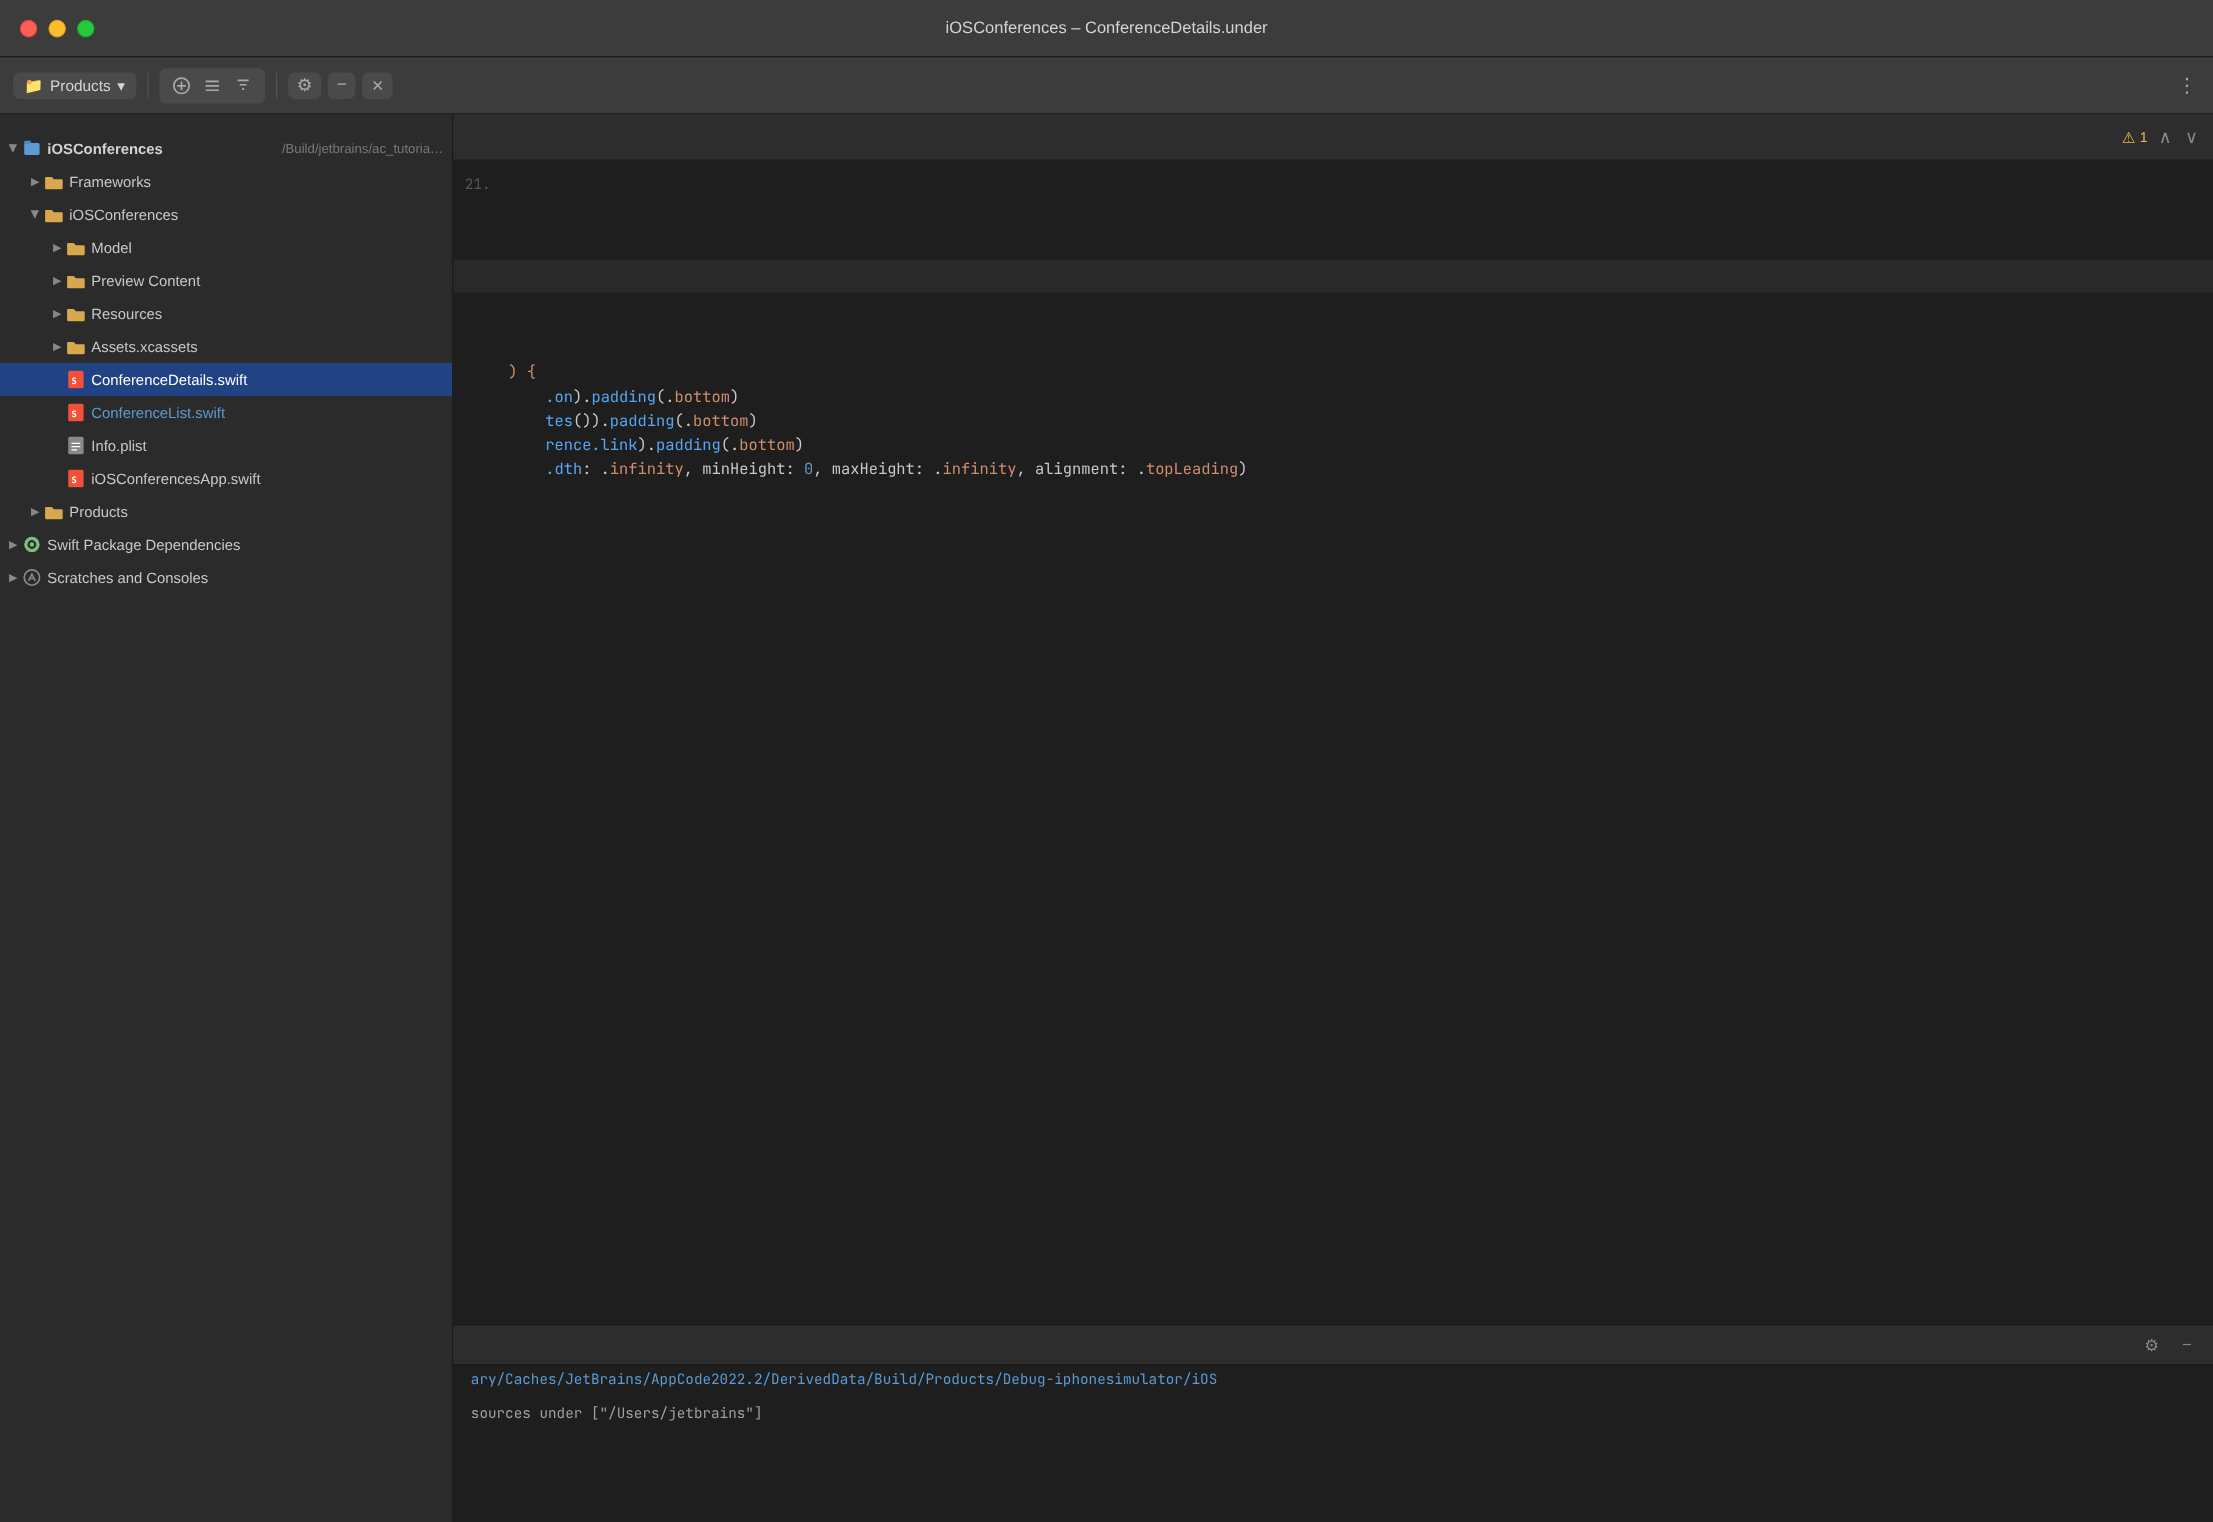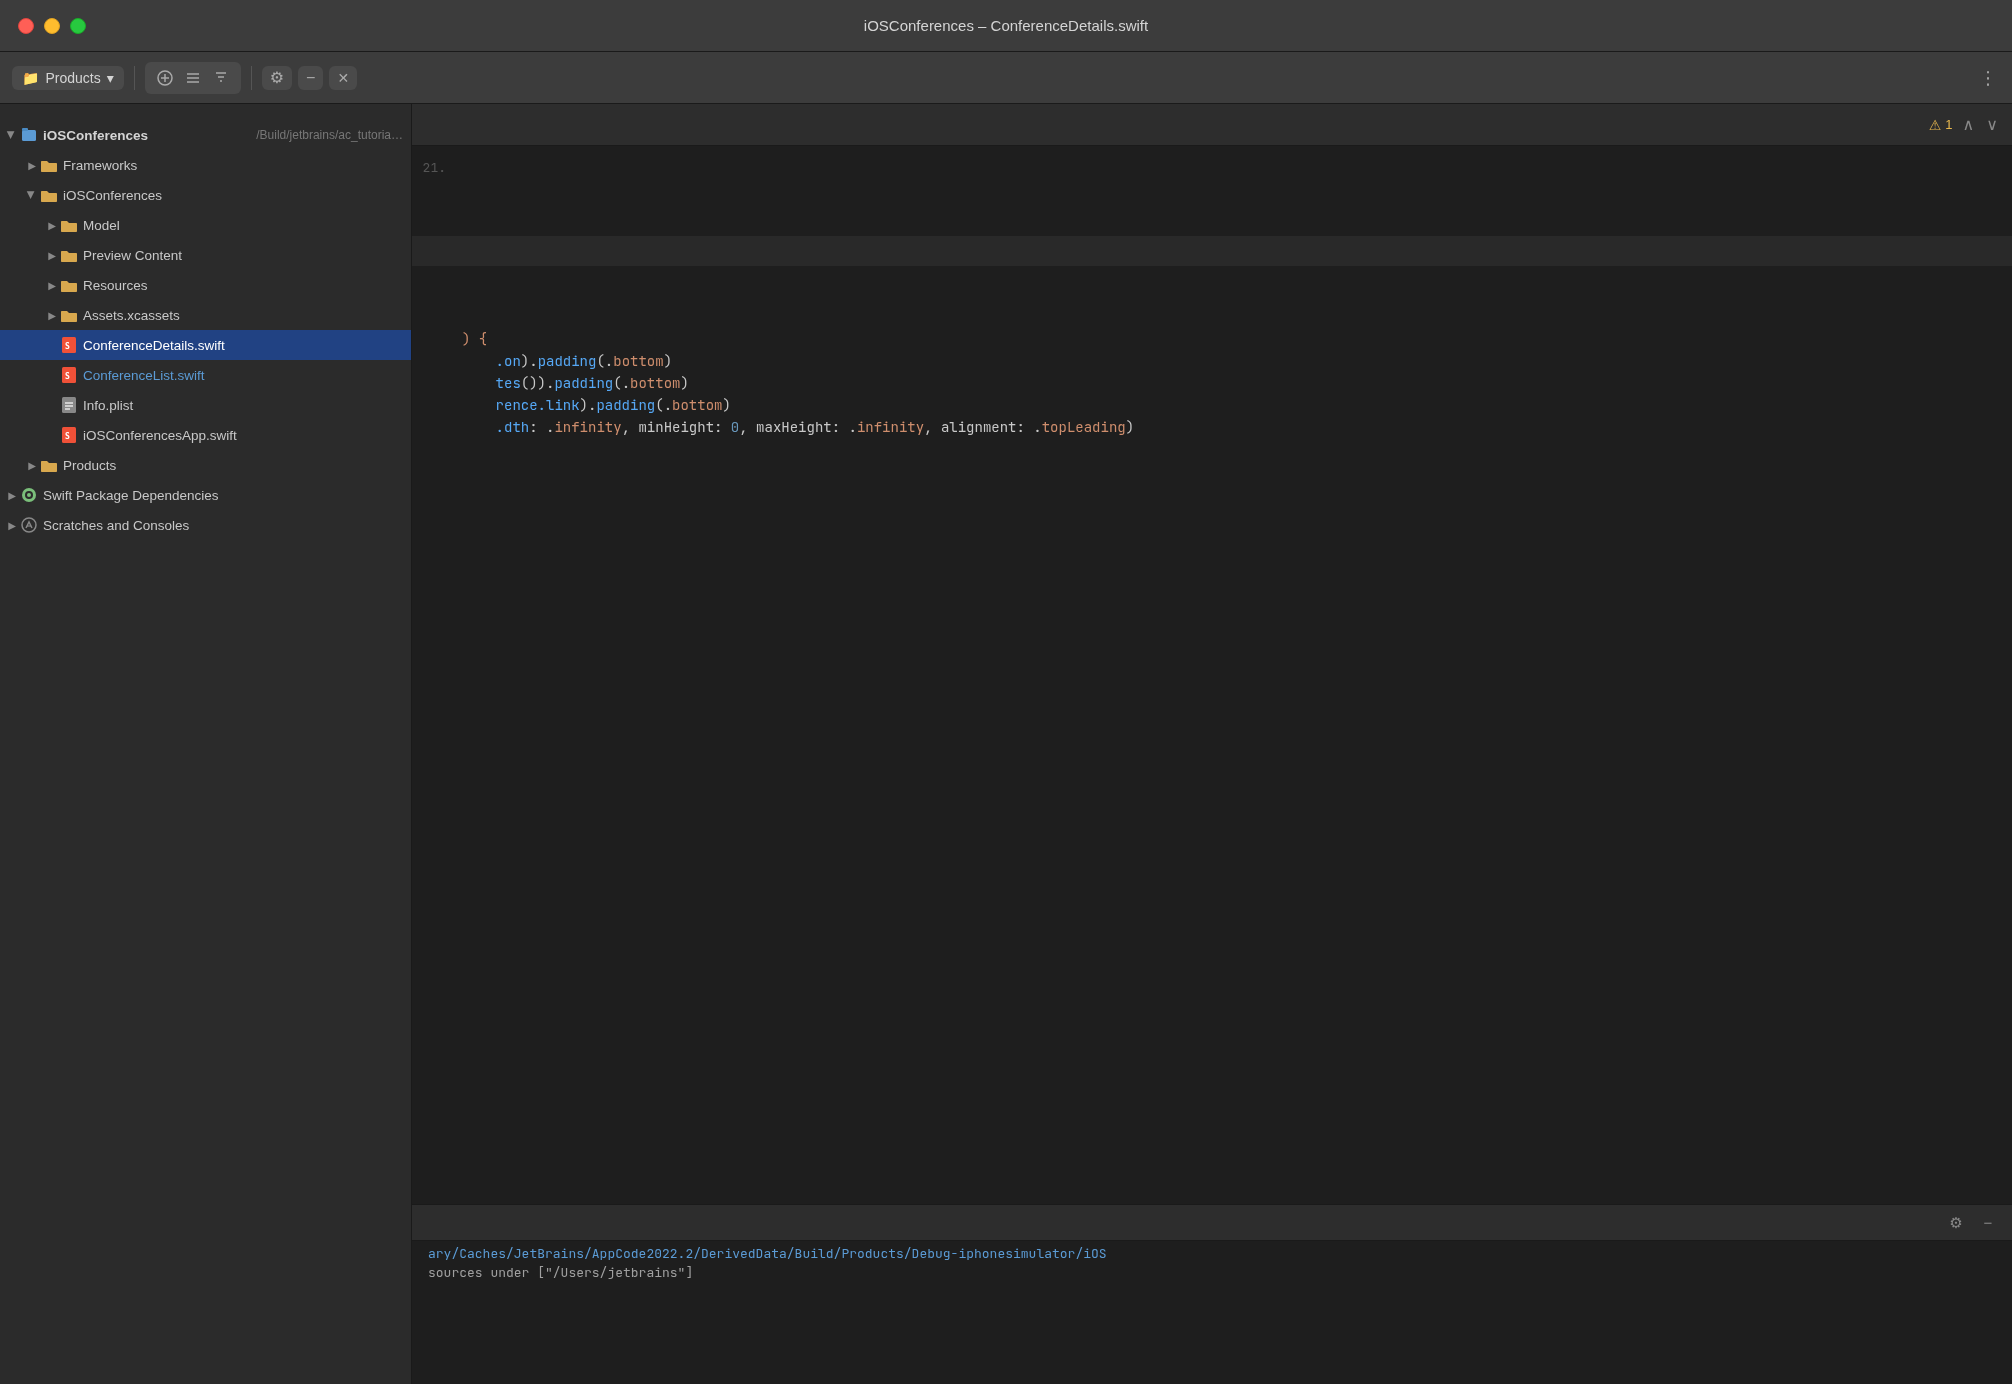--- a/index.html
+++ b/index.html
@@ -301,42 +301,42 @@
       flex: 1;
       padding: 4px 16px;
       font-family: 'JetBrains Mono', 'SF Mono', 'Courier New', monospace;
       font-size: 13px;
       color: #a0a0a0;
       overflow: auto;
     }
 
     .bottom-content .path-line {
       color: #5b9bd5;
-      margin-bottom: 2px;
+      margin-bottom: 14px;
     }
 
     .bottom-content .output-line {
       color: #a0a0a0;
     }
 
     
     ::-webkit-scrollbar { width: 8px; height: 8px; }
     ::-webkit-scrollbar-track { background: #2b2b2b; }
     ::-webkit-scrollbar-thumb { background: #555; border-radius: 4px; }
   </style>
 </head>
 <body>
 
 <div class="title-bar">
   <div class="title-bar-controls">
     <div class="traffic-light close"></div>
     <div class="traffic-light minimize"></div>
     <div class="traffic-light maximize"></div>
   </div>
-  <span class="title-bar-title">iOSConferences – ConferenceDetails.swift</span>
+  <span class="title-bar-title">iOSConferences – ConferenceDetails.under</span>
 </div>
 
 <div class="toolbar">
   <div class="project-selector">
     <span style="font-size:14px;">📁</span>
     <span>Products</span>
     <span>▾</span>
   </div>
 
   <div class="toolbar-separator"></div>

